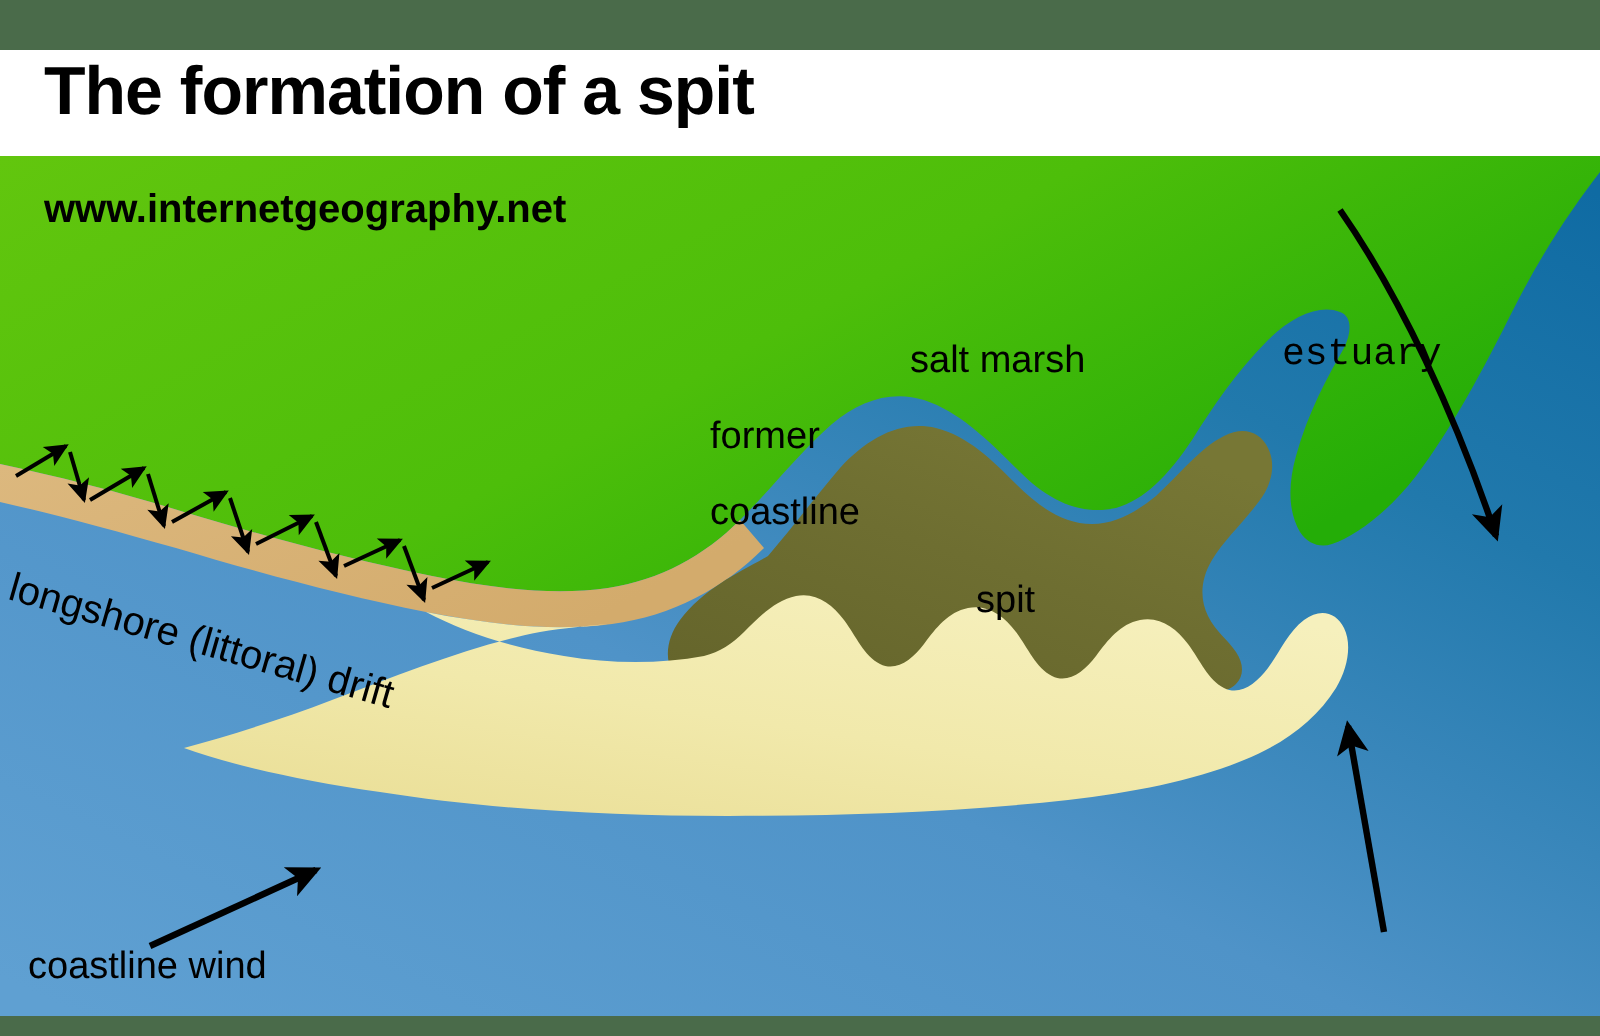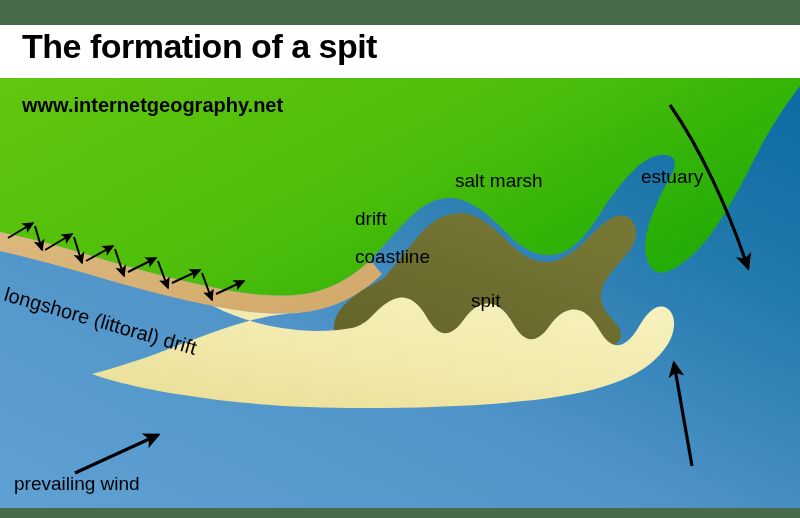--- a/index.html
+++ b/index.html
@@ -234,31 +234,31 @@
       </g>
 
       <path d="M670,27 C700,70 728,130 748,190" stroke="#000000" stroke-width="3.2" fill="none" marker-end="url(#arrowHeadBig)"></path>
 
       <path d="M75,395 L158,357" stroke="#000000" stroke-width="3.2" fill="none" marker-end="url(#arrowHeadBig)"></path>
 
       <path d="M692,388 L674,285" stroke="#000000" stroke-width="3.2" fill="none" marker-end="url(#arrowHeadBig)"></path>
     </svg>
 
     
-    <div class="lbl" style="left:355px; top:130px;">drift</div>
+    <div class="lbl" style="left:355px; top:130px;">former</div>
     <div class="lbl" style="left:355px; top:168px;">coastline</div>
 
     <div class="lbl" style="left:455px; top:92px;">salt marsh</div>
 
-    <div class="lbl" style="left:471px; top:212px;">spit</div>
-
-    <div class="lbl" style="left:641px; top:88px;">estuary</div>
+    <div class="lbl" style="left:488px; top:212px;">spit</div>
+
+    <div class="lbl" style="left:641px; top:88px;font-family:Liberation Mono, monospace;">estuary</div>
 
     <div class="lbl-drift" style="left:8px; top:205px;">longshore (littoral) drift</div>
 
-    <div class="lbl" style="left:14px; top:395px;">prevailing wind</div>
+    <div class="lbl" style="left:14px; top:395px;">coastline wind</div>
 
   </div>
 
   <div class="site-url">www.internetgeography.net</div>
 
   <div class="bottom-bar"></div>
 </div>
 
 </body></html>

